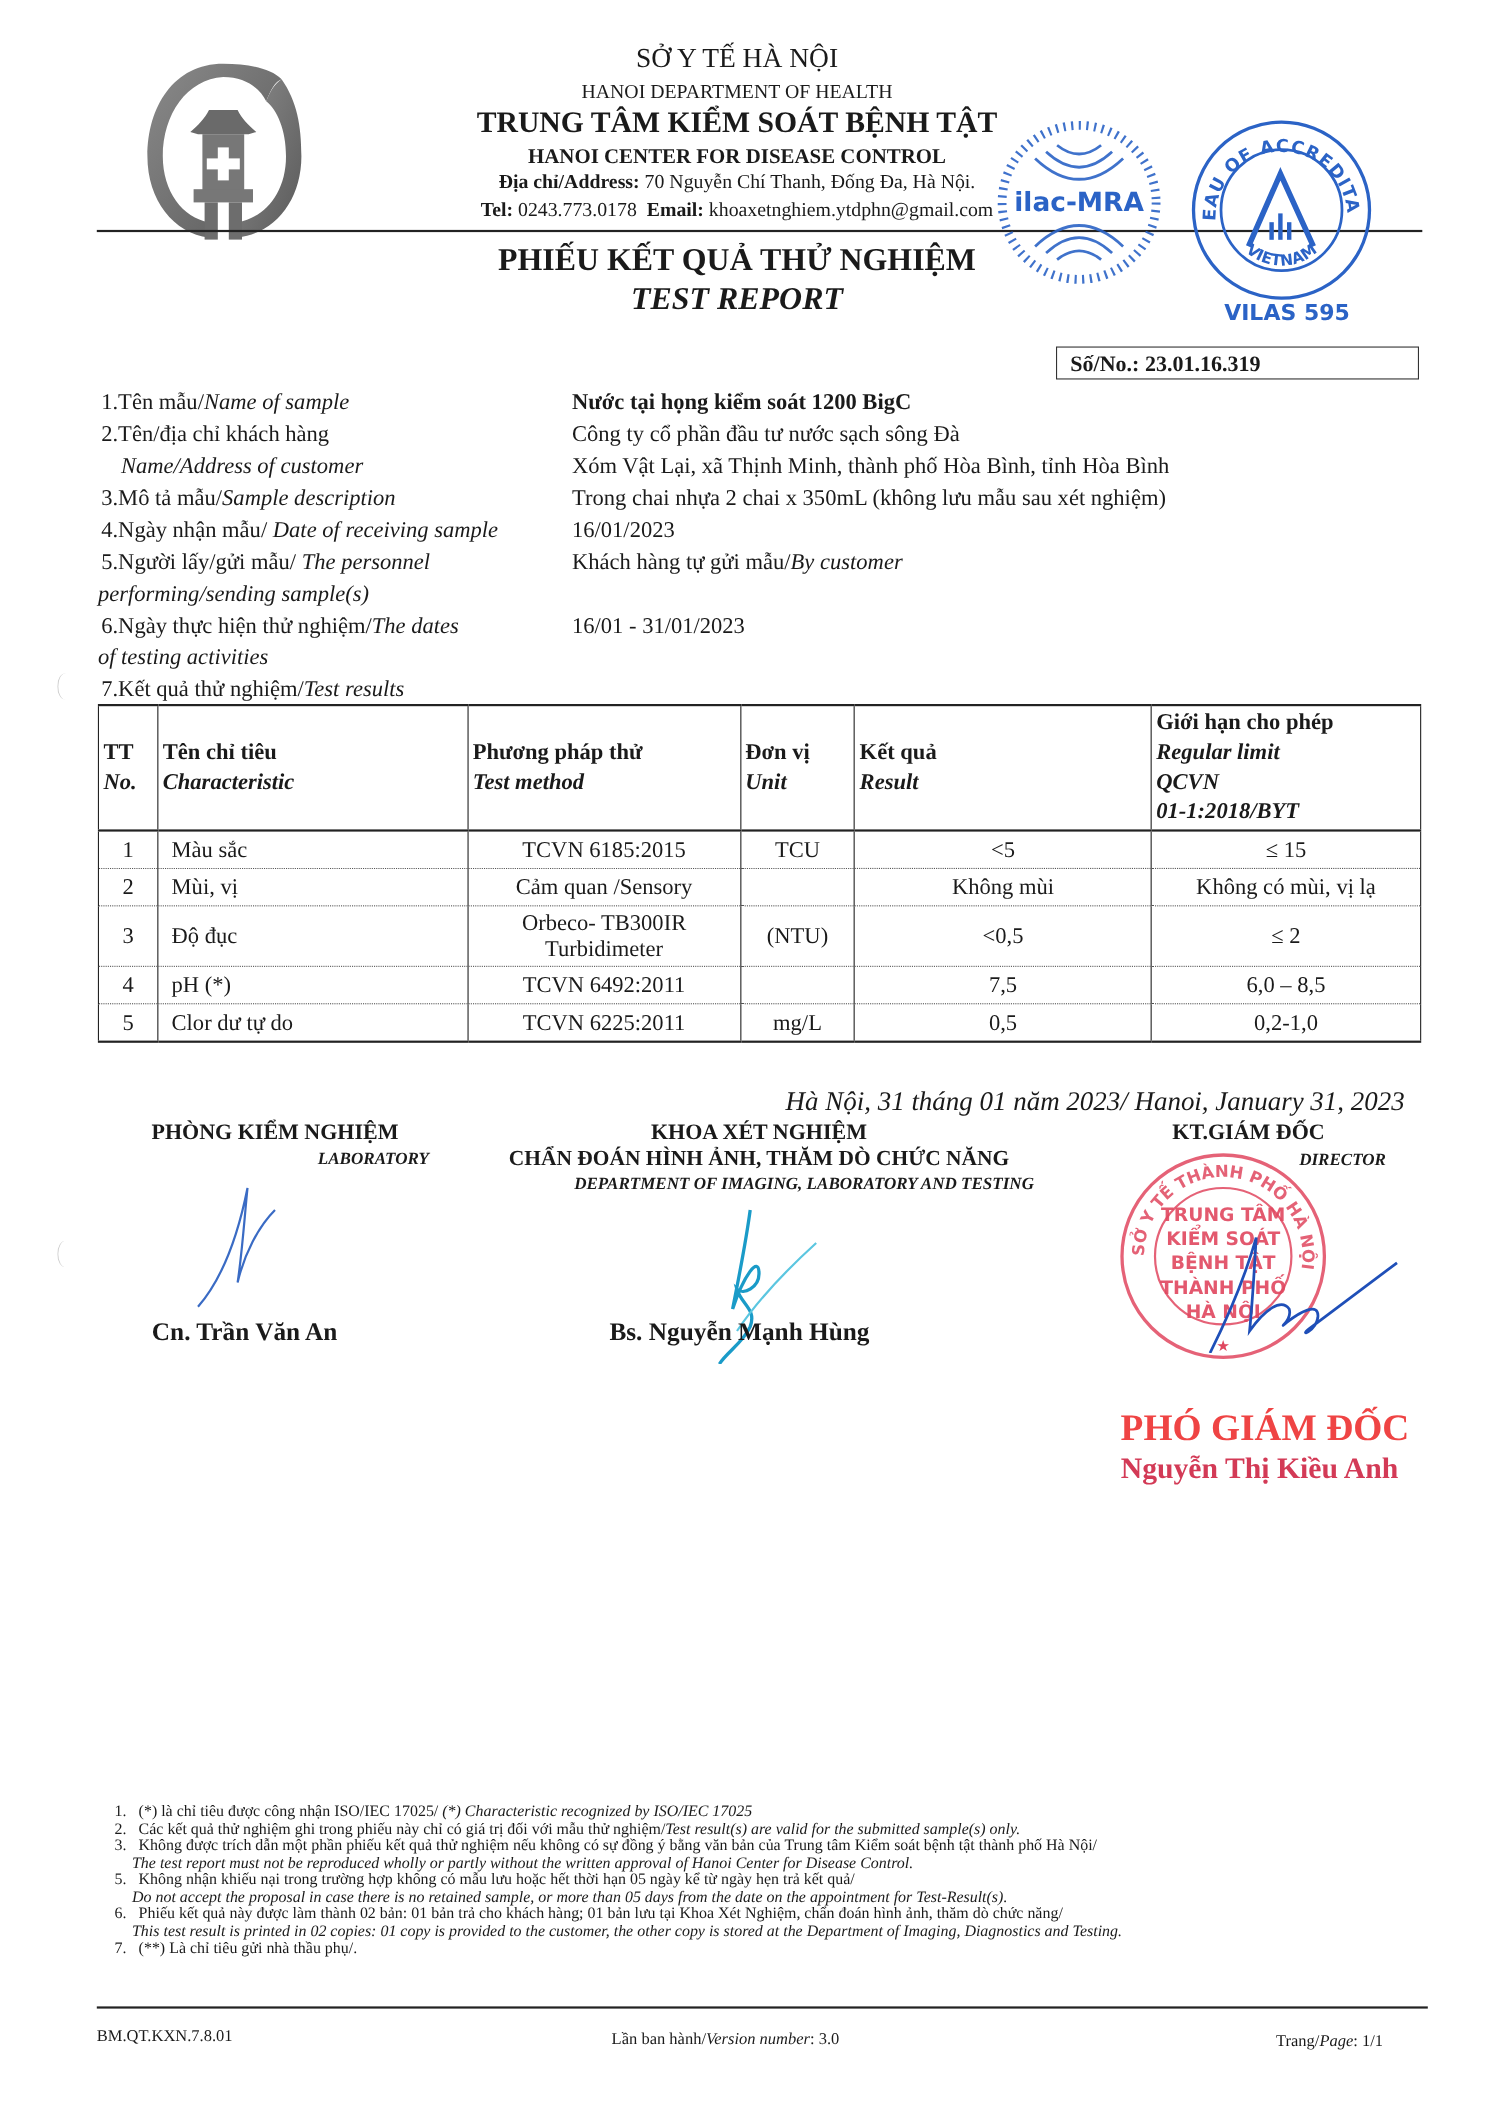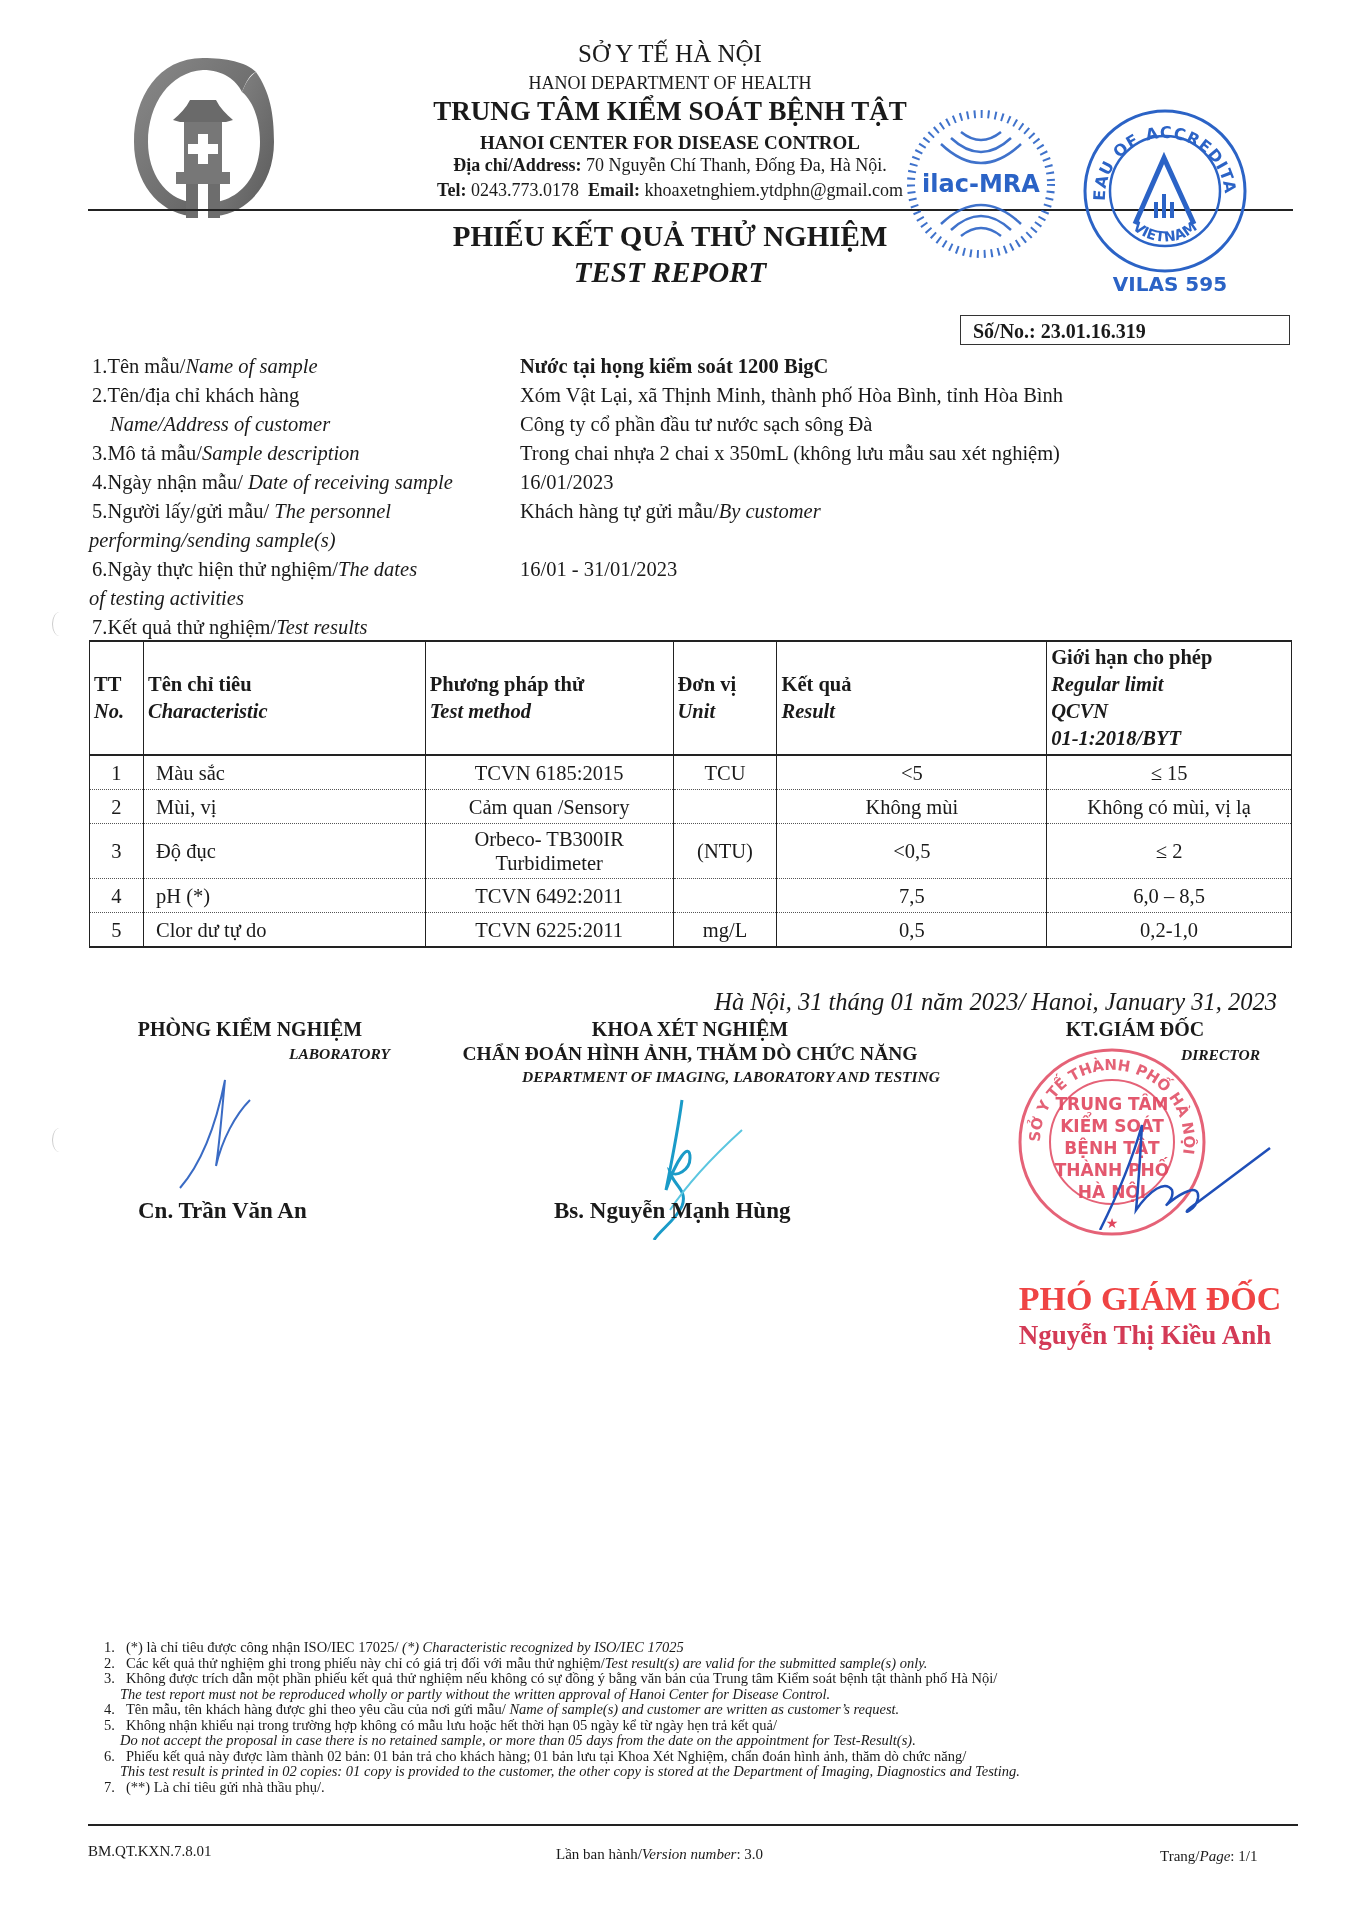--- a/index.html
+++ b/index.html
@@ -143,22 +143,22 @@
   <div><span>3.Mô tả mẫu/</span><i>Sample description</i></div>
   <div><span>4.Ngày nhận mẫu/ </span><i>Date of receiving  sample</i></div>
   <div><span>5.Người lấy/gửi mẫu/ </span><i>The personnel</i></div>
   <div style="margin-left:-3px;"><i>performing/sending sample(s)</i></div>
   <div><span>6.Ngày thực hiện thử nghiệm/</span><i>The dates</i></div>
   <div style="margin-left:-3px;"><i>of testing activities</i></div>
   <div><span>7.Kết quả thử nghiệm/</span><i>Test results</i></div>
 </div>
 <div class="abs info val" style="top:352px;">
   <div class="b">Nước tại họng kiểm soát 1200 BigC</div>
+  <div>Công ty cổ phần đầu tư nước sạch sông Đà</div>
   <div>Xóm Vật Lại, xã Thịnh Minh, thành phố Hòa Bình, tỉnh Hòa Bình</div>
-  <div>Công ty cổ phần đầu tư nước sạch sông Đà</div>
   <div>Trong chai nhựa 2 chai x 350mL (không lưu mẫu sau xét nghiệm)</div>
   <div>16/01/2023</div>
   <div><span>Khách hàng tự gửi mẫu/</span><i>By customer</i></div>
   <div style="height:29px;"></div>
   <div>16/01 - 31/01/2023</div>
 </div>
 
 <div class="abs mark" style="top:612px;"></div>
 <div class="abs mark" style="top:1128px;"></div>
 
@@ -302,21 +302,20 @@
 <div id="name2" class="abs signame">Bs. Nguyễn Mạnh Hùng</div>
 
 <div id="red-title" class="abs">PHÓ GIÁM ĐỐC</div>
 <div id="red-name" class="abs">Nguyễn Thị Kiều Anh</div>
 
 <div id="notes" class="abs">
     <div><span class="n-num">1.</span><span>(*) là chỉ tiêu được công nhận ISO/IEC 17025/ </span><i>(*) Characteristic recognized by ISO/IEC 17025</i></div>
     <div><span class="n-num">2.</span><span>Các kết quả thử nghiệm ghi trong phiếu này chỉ có giá trị đối với mẫu thử nghiệm/</span><i>Test result(s) are valid for the submitted sample(s) only.</i></div>
     <div><span class="n-num">3.</span><span>Không được trích dẫn một phần phiếu kết quả thử nghiệm nếu không có sự đồng ý bằng văn bản của Trung tâm Kiểm soát bệnh tật thành phố Hà Nội/</span><i></i></div>
     <div class="n-cont">The test report must not be reproduced wholly or partly without the written approval of Hanoi Center for Disease Control.</div>
-    <div><span class="n-num">4.</span><span>Tên mẫu, tên khách hàng được ghi theo yêu cầu của nơi gửi mẫu/ </span><i>Name of sample(s) and customer are written as customer’s request.</i></div>
     <div><span class="n-num">5.</span><span>Không nhận khiếu nại trong trường hợp không có mẫu lưu hoặc hết thời hạn 05 ngày kể từ ngày hẹn trả kết quả/</span><i></i></div>
     <div class="n-cont">Do not accept the proposal in case there is no retained sample, or more than 05 days from the date on the appointment for Test-Result(s).</div>
     <div><span class="n-num">6.</span><span>Phiếu kết quả này được làm thành 02 bản: 01 bản trả cho khách hàng; 01 bản lưu tại Khoa Xét Nghiệm, chẩn đoán hình ảnh, thăm dò chức năng/</span><i></i></div>
     <div class="n-cont">This test result is printed in 02 copies: 01 copy is provided to the customer, the other copy is stored at the Department of Imaging, Diagnostics and Testing.</div>
     <div><span class="n-num">7.</span><span>(**) Là chỉ tiêu gửi nhà thầu phụ/.</span><i></i></div>
   </div>
 
 <div id="fline" class="abs"></div>
 <div id="footer-left" class="abs">BM.QT.KXN.7.8.01</div>
 <div id="footer-mid" class="abs"><span>Lần ban hành/</span><i>Version number</i><span>: 3.0</span></div>

